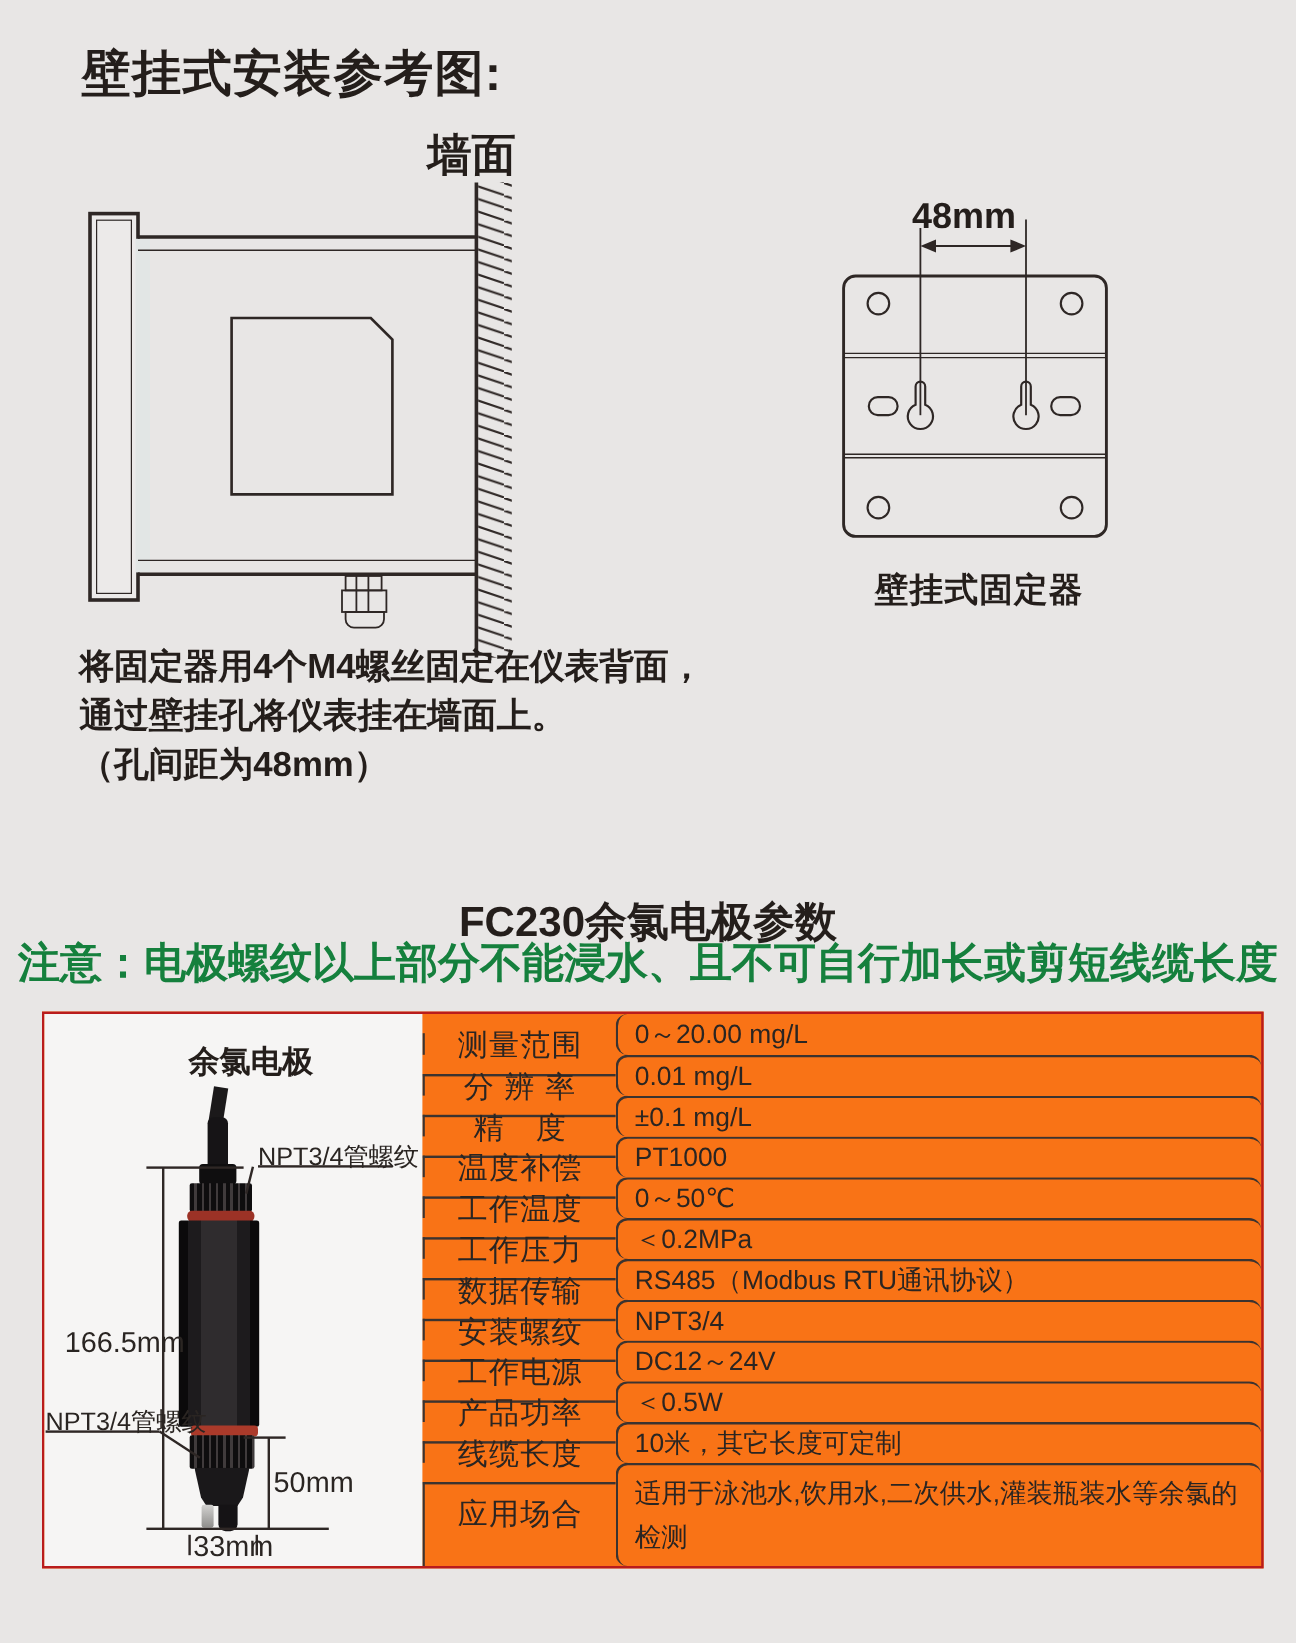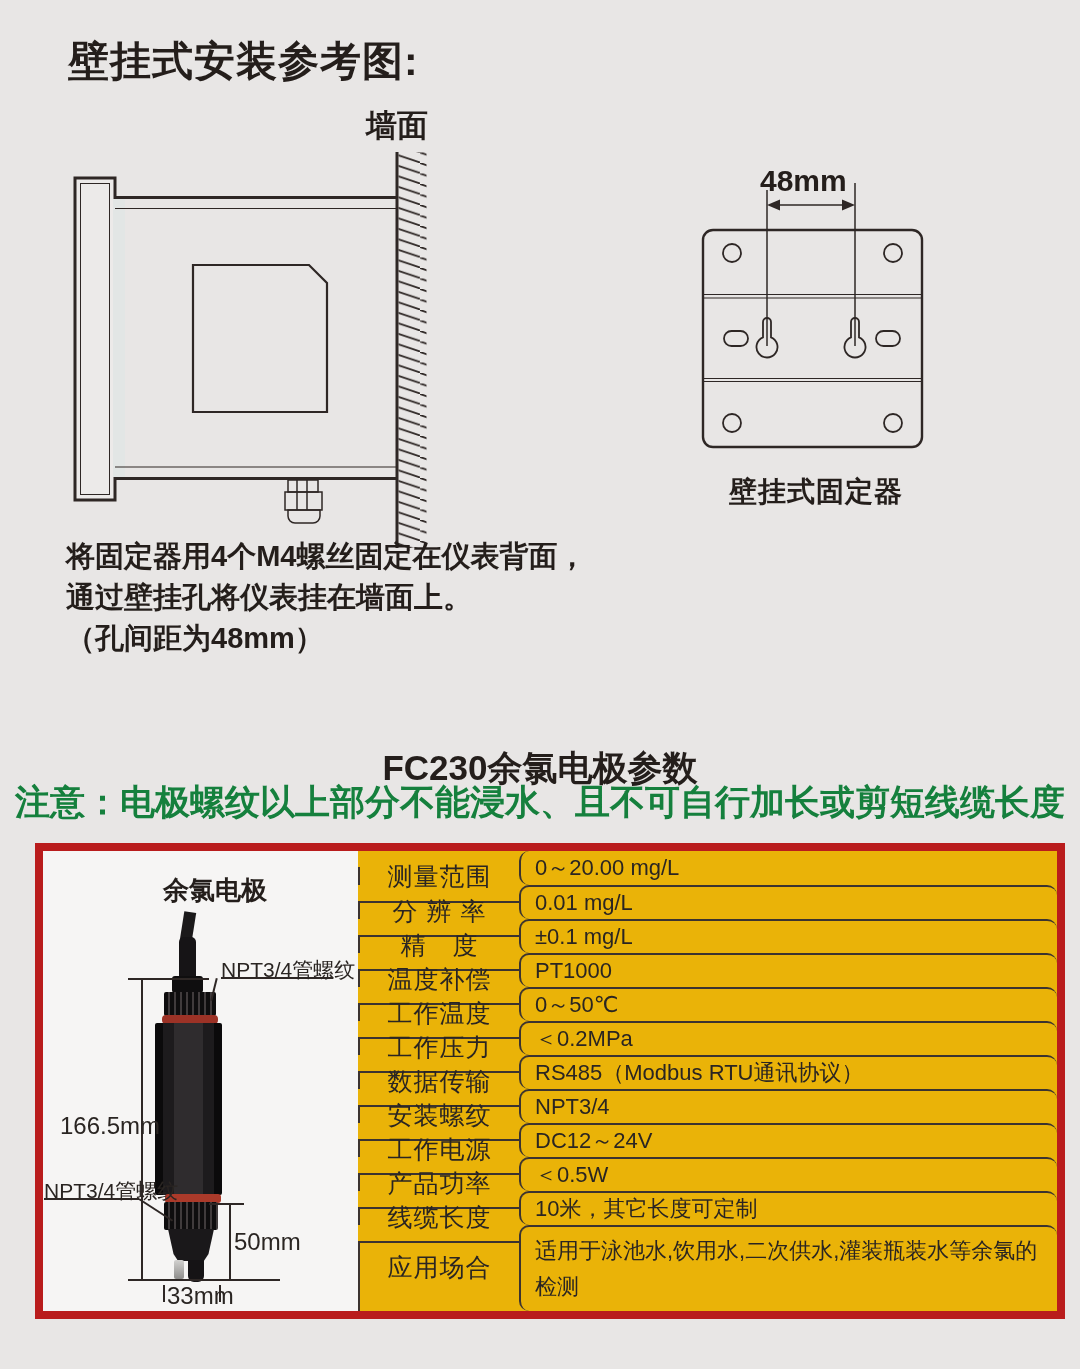--- a/index.html
+++ b/index.html
@@ -7,30 +7,30 @@
     width:1080px;height:1369px;position:relative;overflow:hidden;
     background:#e8e6e5;
     font-family:"Liberation Sans","DejaVu Sans",sans-serif;
     color:#241e1b;
   }
   .abs{position:absolute;}
   .txt{white-space:nowrap;}
   .line{position:absolute;background:#2e2725;}
   
   .install-title{left:68px;top:34px;font-size:41px;font-weight:700;letter-spacing:1px;text-align:center;}
-  .wall-label{left:366px;top:105px;font-size:31px;font-weight:600;}
+  .wall-label{left:356px;top:105px;font-size:37px;font-weight:600;}
   .dim48{left:760px;top:164px;font-size:30px;font-weight:600;}
   .bracket-label{left:729px;top:473px;font-size:28px;font-weight:600;letter-spacing:1px;}
   .instructions{left:66px;top:536px;font-size:29px;font-weight:600;line-height:41px;}
   .sec-title{left:0;right:0;top:731px;text-align:center;font-size:35px;font-weight:700;margin-top:14px;}
   .warning{left:0;right:0;top:779px;text-align:center;font-size:35px;font-weight:700;color:#15803d;}
   
   .spec-table{
     left:35px;top:843px;width:1014px;height:460px;
-    border:8px solid #b91c1c;background:#eab308;
+    border:2px solid #b91c1c;background:#f97316;
     display:grid;grid-template-columns:315px 161px 1fr;
     grid-template-rows:repeat(11,34px) 1fr;
   }
   .img-cell{grid-column:1;grid-row:1/13;position:relative;background:#f6f5f4;}
   .k,.v{display:flex;align-items:center;font-size:25px;font-weight:500;color:#2a2522;}
   .k{grid-column:2;justify-content:center;border-left:2px solid #3b3330;letter-spacing:1px;margin-top:16px;}
   .v{grid-column:3;border-left:2px solid #3b3330;padding:0 6px 0 14px;font-size:22px;border-radius:10px;}
   .bt{border-top:2px solid #3b3330;}
   .v.wrap{white-space:normal;line-height:36px;align-items:center;}
   .r1{grid-row:1}.r2{grid-row:2}.r3{grid-row:3}.r4{grid-row:4}.r5{grid-row:5}.r6{grid-row:6}

